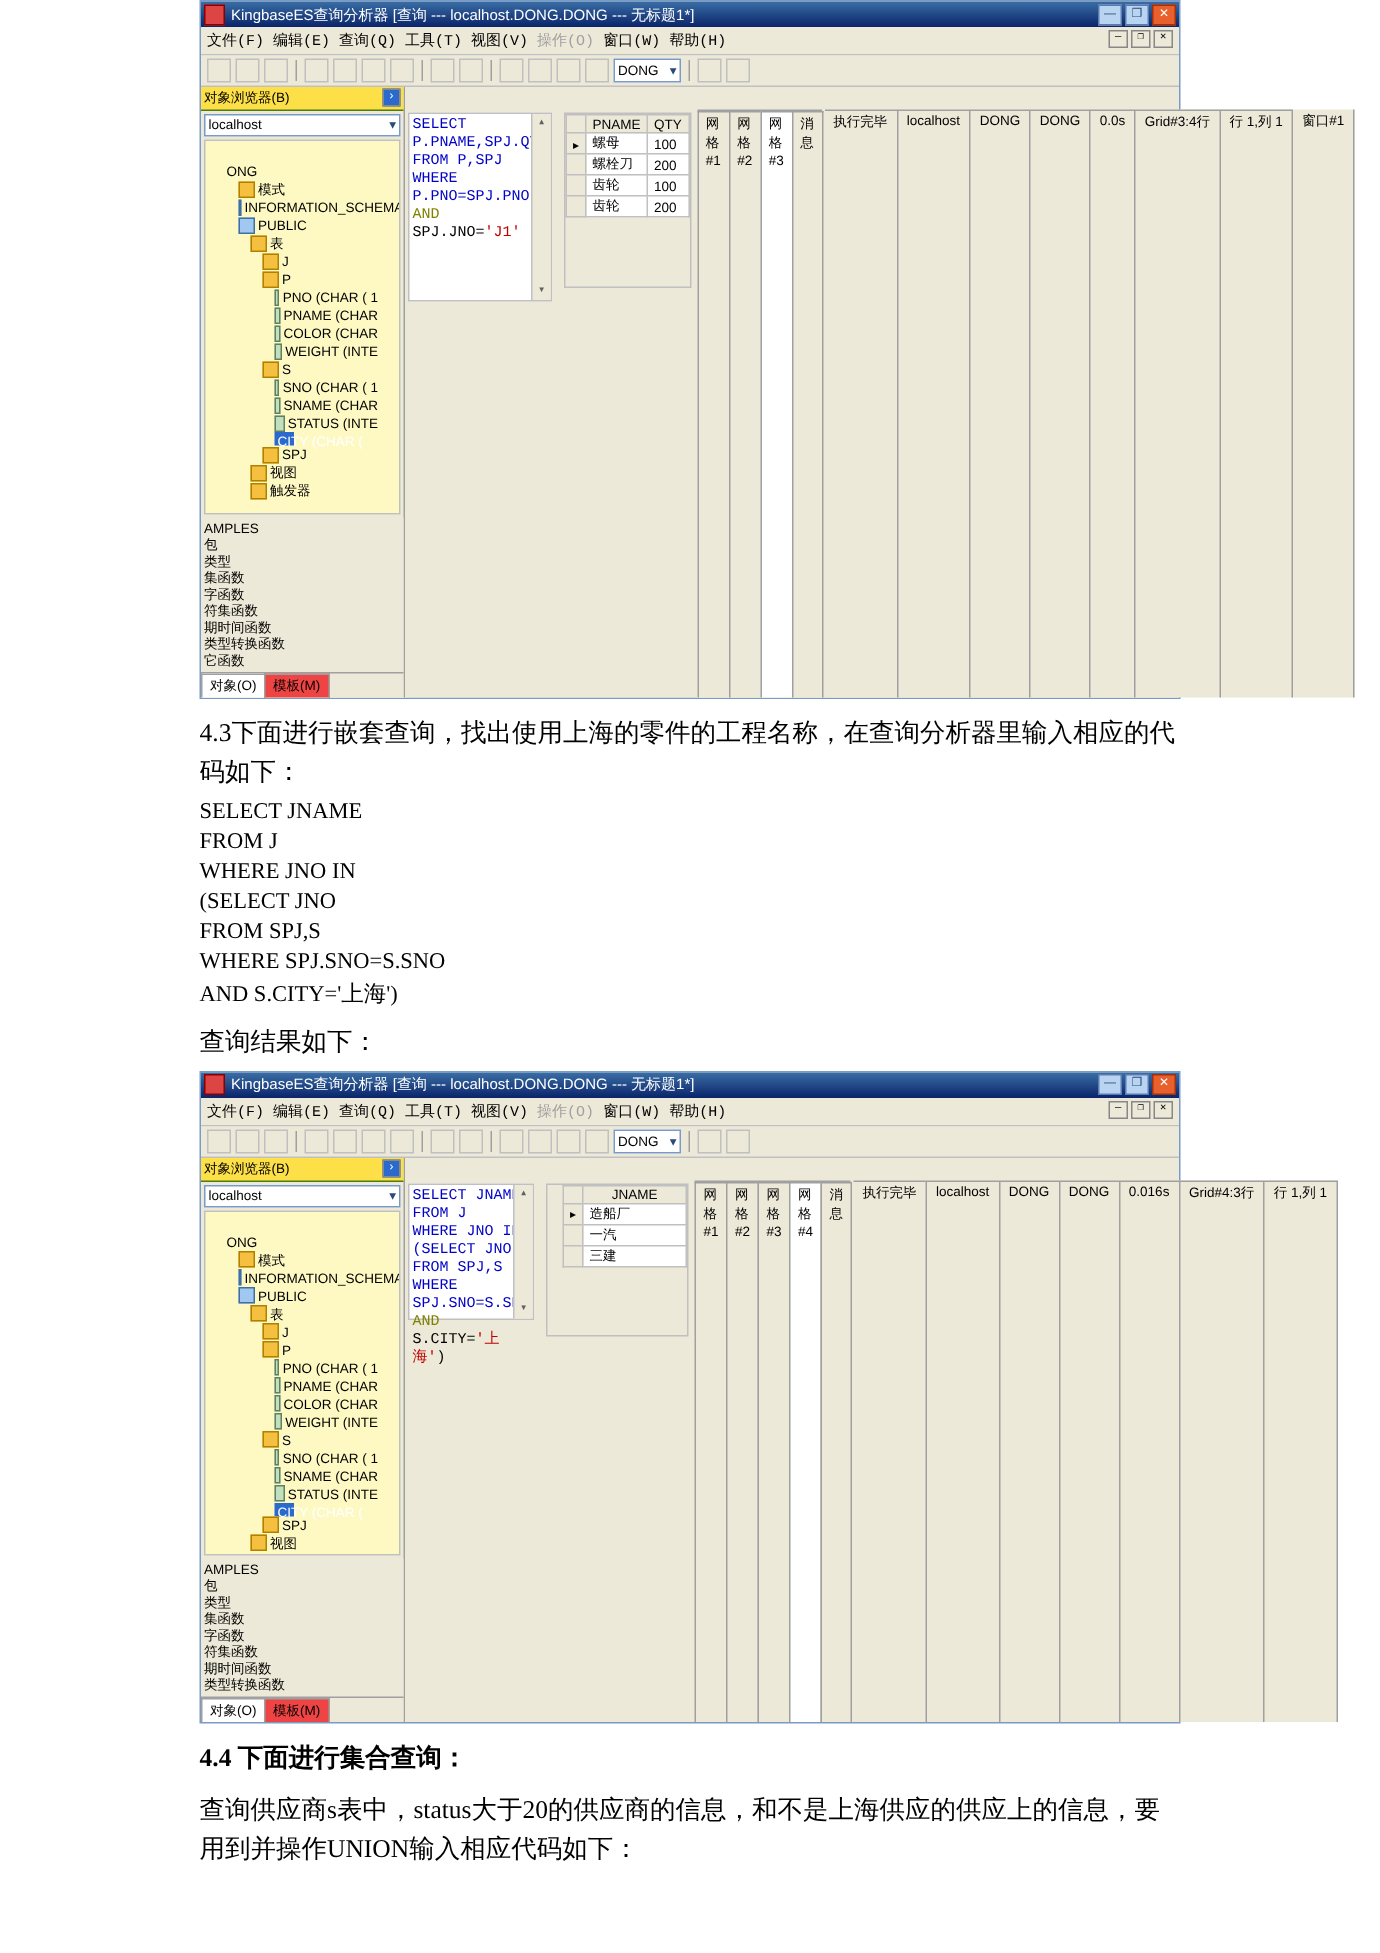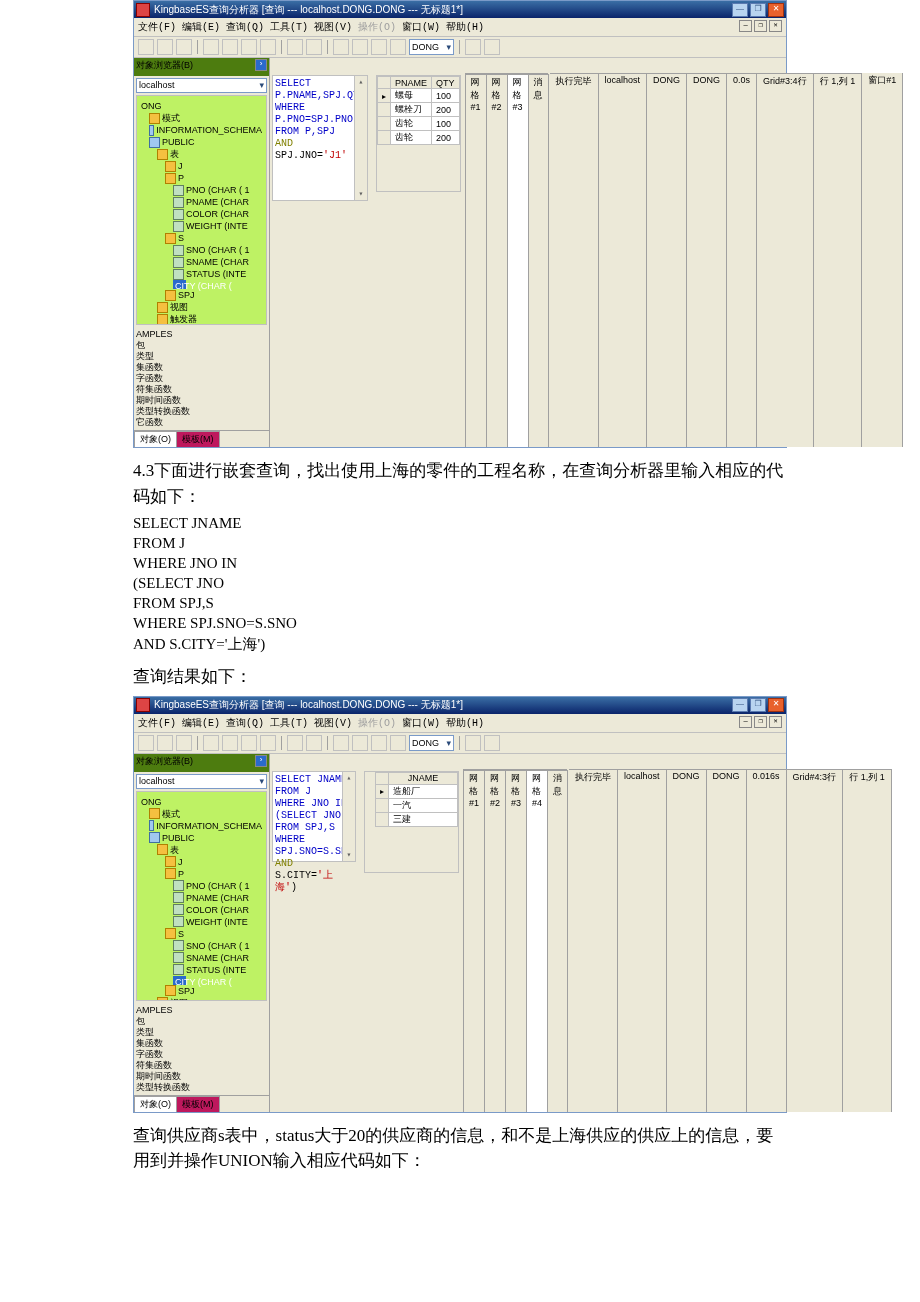--- a/index.html
+++ b/index.html
@@ -15,35 +15,35 @@
   .menubar span { white-space:nowrap;font-family:Liberation Mono, monospace; }
   .inner-win { display:flex; justify-content:flex-end; gap:2px; margin-left:auto; }
   .inner-btn { width:11px; height:10px; border:1px solid #888; background:#ece9d8; font-size:7px; line-height:8px; text-align:center; }
   .toolbar { background:#ece9d8; padding:2px 4px; border-bottom:1px solid #c0c0c0; display:flex; align-items:center; gap:3px; font-size:9px; }
   .tbtn { width:14px; height:14px; border:1px solid #c0c0c0; background:#ece9d8; display:inline-block; }
   .tsep { width:1px; height:14px; background:#a0a0a0; margin:0 2px; }
   .db-combo { border:1px solid #7a9ac8; background:#fff; font-size:9px; padding:0 14px 0 2px; height:14px; line-height:14px; position:relative; }
   .db-combo::after { content:"▾"; position:absolute; right:2px; top:0; color:#2a4a7a; }
   .workarea { display:flex; background:#ece9d8; }
   .sidebar { width:135px; border-right:1px solid #a0a0a0; background:#ece9d8; font-size:9px; position:relative; }
-  .side-head { background:#4d7c0f; border-bottom:3px solid #4d7c0f; padding:1px 2px; font-size:9px; display:flex;gap:27px; }
+  .side-head { background:#fde047; border-bottom:1px solid #4d7c0f; padding:1px 2px; font-size:9px; display:flex;gap:27px; }
   .side-head-x { margin-left:auto; width:10px; height:10px; border:1px solid #888; text-align:center; line-height:8px; font-size:8px; background:#2a6acc; color:#fff; }
   .conn-combo { border:1px solid #7a9ac8; background:#fff; margin:2px; padding:0 2px; height:13px; line-height:13px; font-size:9px; position:relative; }
   .conn-combo::after { content:"▾"; position:absolute; right:2px; top:0; color:#2a4a7a; }
-  .tree { padding:4px; font-size:9px; line-height:12px; color:#000; height:220px; overflow:hidden; background:#bef264; border:1px solid #c0c0c0; margin:0 2px 2px 2px; white-space:nowrap; }
+  .tree { padding:14px; font-size:9px; line-height:12px; color:#000; height:220px; overflow:hidden; background:#fef9c3; border:1px solid #c0c0c0; margin:0 2px 2px 2px; white-space:nowrap; }
   .tree-node { display:flex; align-items:center; gap:2px; }
   .ti { width:9px; height:9px; display:inline-block; }
   .ti-folder { background:#f5c040; border:1px solid #b08000; }
   .ti-schema { background:#a0c8f0; border:1px solid #4070a0; }
   .ti-col { background:#c0e0c0; border:1px solid #608060; }
   .ti-hl { background:#2a6acc; color:#fff; padding:0 2px; }
   .ind1{padding-left:8px}.ind2{padding-left:16px}.ind3{padding-left:24px}.ind4{padding-left:32px}
   .side-bottom { font-size:9px; line-height:11px; padding:2px; background:#ece9d8; }
   .side-tabs { display:flex; border-top:1px solid #a0a0a0; background:#ece9d8; font-size:9px; }
-  .side-tab { padding:1px 5px; border:1px solid #a0a0a0; border-bottom:none; background:#be185d; margin-right:-1px; }
+  .side-tab { padding:1px 5px; border:1px solid #a0a0a0; border-bottom:none; background:#ef4444; margin-right:-1px; }
   .side-tab.active { background:#fff; }
   .main { flex:1; display:flex; flex-direction:row;margin-top:15px; }
   .sql-area { background:#fff; border:1px solid #c0c0c0; margin:2px; padding:2px; font-family:"Courier New",monospace; font-size:10px; line-height:12px; height:120px; color:#000; position:relative; }
   .sql-area.sql2 { height:85px; }
   .kw { color:#0000c8; } .str { color:#c00000; } .lit { color:#808000; }
   .scroll-v { position:absolute; right:0; top:0; bottom:0; width:12px; background:#ece9d8; border-left:1px solid #c0c0c0; }
   .scroll-v::before { content:"▴"; position:absolute; top:0; left:0; right:0; text-align:center; font-size:8px; color:#606060; }
   .scroll-v::after { content:"▾"; position:absolute; bottom:0; left:0; right:0; text-align:center; font-size:8px; color:#606060; }
   .hsplit { height:4px; background:#ece9d8; border-top:1px solid #a0a0a0; border-bottom:1px solid #a0a0a0; margin:0 2px; }
   .grid-area { background:#ece9d8; margin:2px; border:1px solid #c0c0c0; position:relative; height:115px; }
@@ -211,22 +211,22 @@
         <div>它函数</div>
       </div>
       <div class="side-tabs">
         <div class="side-tab active">对象(O)</div>
         <div class="side-tab">模板(M)</div>
       </div>
     </div>
     <div class="main">
       <div class="sql-area">
         <div><span class="kw">SELECT  P.PNAME,SPJ.QTY</span></div>
+        <div><span class="kw">FROM P,SPJ</span></div>
         <div><span class="kw">WHERE P.PNO=SPJ.PNO</span></div>
-        <div><span class="kw">FROM P,SPJ</span></div>
         <div><span class="lit">AND</span> SPJ.JNO=<span class="str">'J1'</span></div>
         <div class="scroll-v"></div>
       </div>
       <div class="hsplit"></div>
       <div class="grid-area">
         <table class="grid">
           <tbody>
                 <tr>
                   <th class="rowhdr"></th>
                   <th>PNAME</th>
@@ -476,15 +476,16 @@
         <div class="status-cell">DONG</div>
         <div class="status-cell">DONG</div>
         <div class="status-cell">0.016s</div>
         <div class="status-cell">Grid#4:3行</div>
         <div class="status-cell">行 1,列 1</div>
       </div>
     </div>
   </div>
 </div>
 
+<p class="doc" style="font-weight:bold">4.4 下面进行集合查询：</p>
 <p class="doc">查询供应商s表中，status大于20的供应商的信息，和不是上海供应的供应上的信息，要用到并操作UNION输入相应代码如下：</p>
 
 </div>
 
 </body></html>

